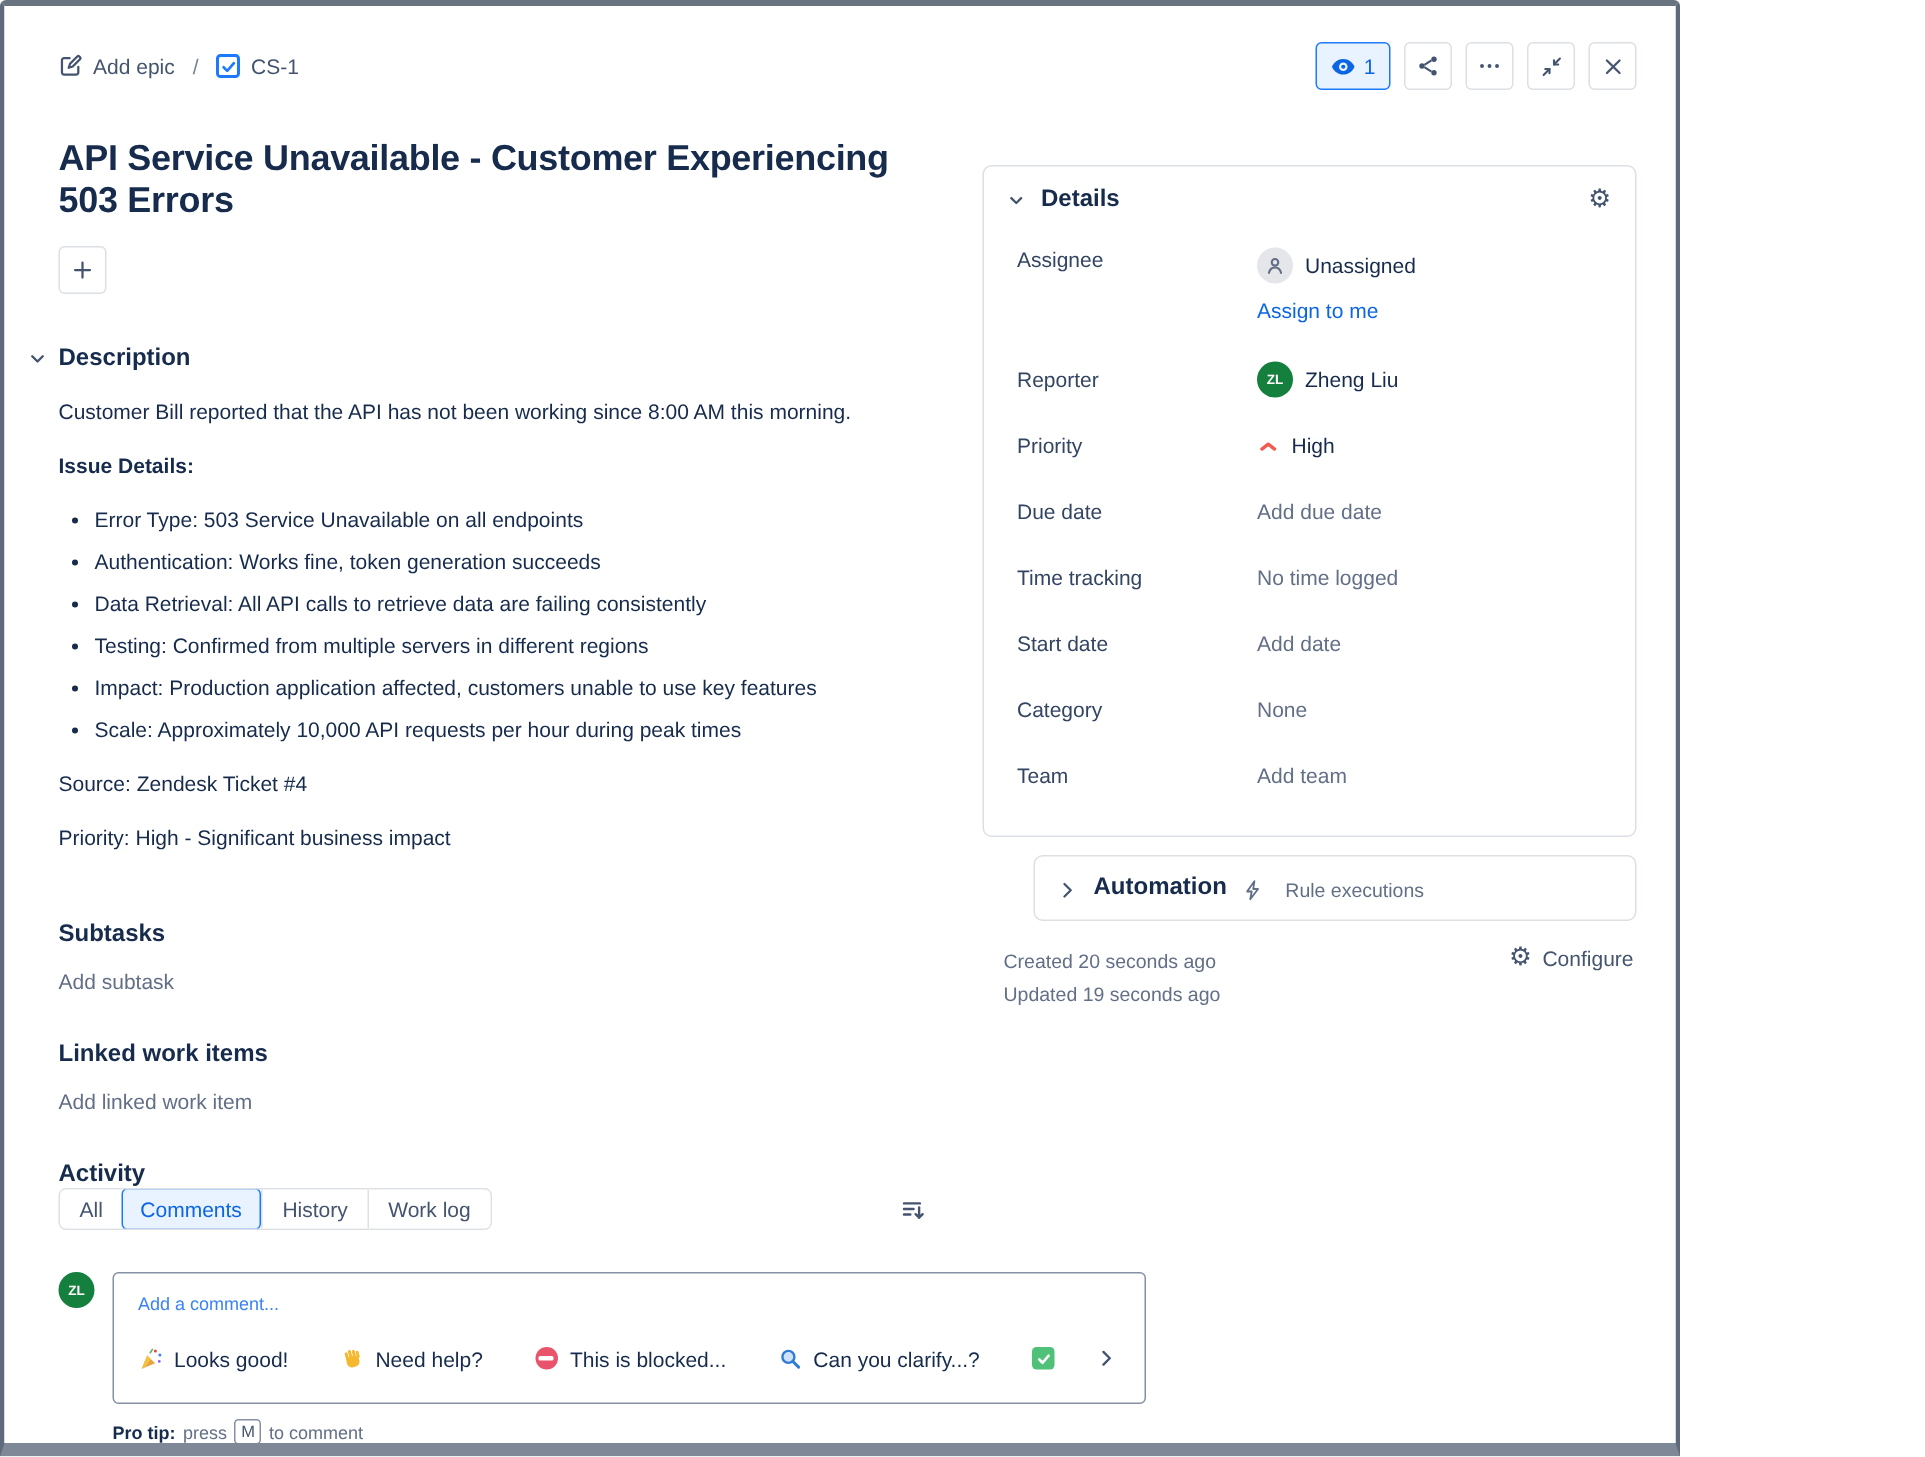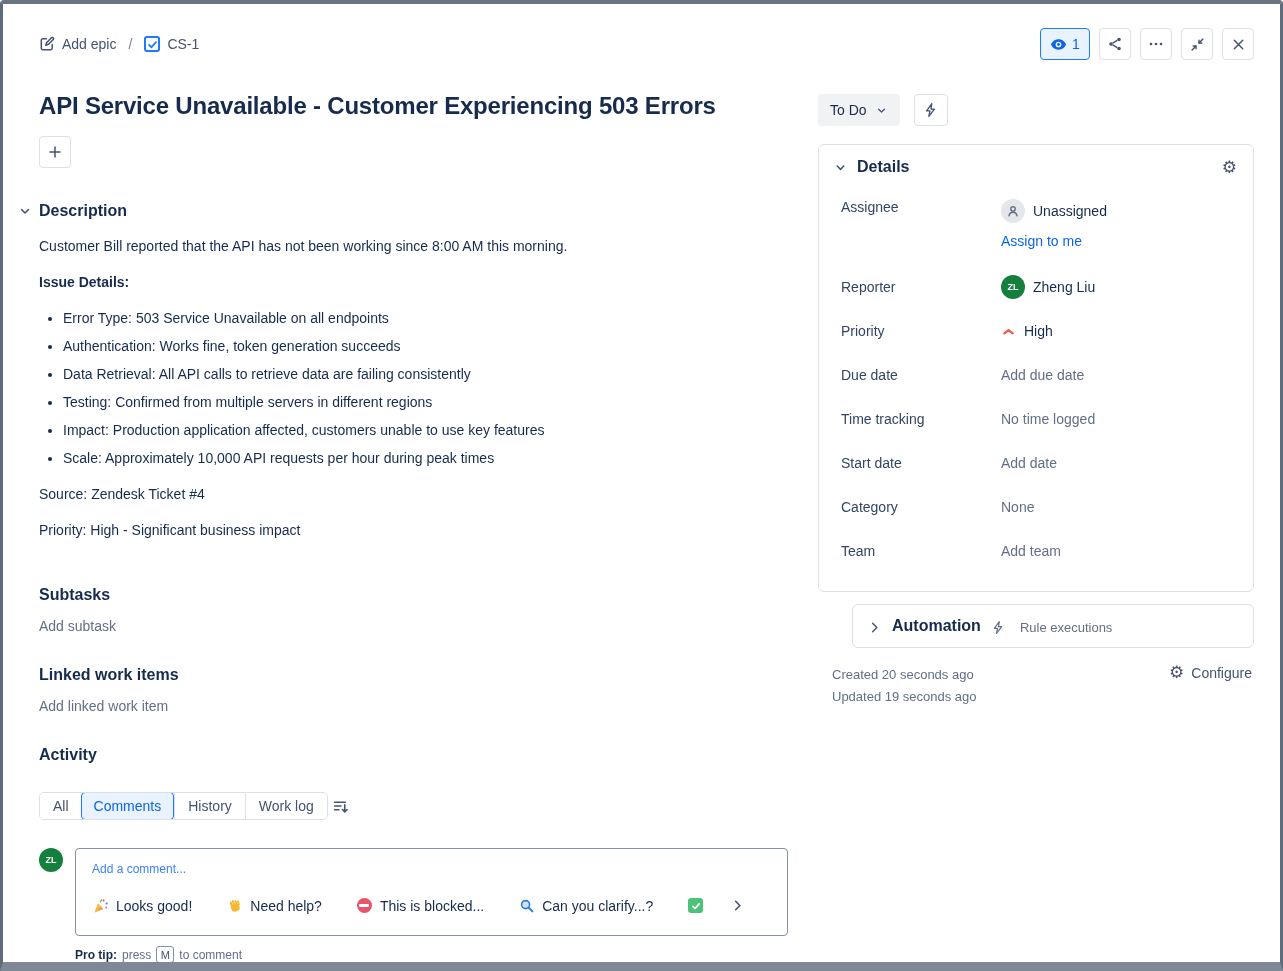--- a/index.html
+++ b/index.html
@@ -1,19 +1,19 @@
 <!DOCTYPE html>
 <html><head>
 <meta charset="utf-8">
 <style>
   * { margin:0; padding:0; box-sizing:border-box; }
   html,body { width:1283px; height:971px; background:#fff; }
   body { font-family:"Liberation Sans","DejaVu Sans",sans-serif; color:#172B4D; }
   .frame {
-    width:1283px; height:971px; overflow:hidden; background:#fff;
+    width:1120px; height:971px; overflow:hidden; background:#fff;
     border-left:3px solid #5F6B7A; border-right:3px solid #5F6B7A;
     border-top:4px solid #6A7480; border-bottom:9px solid #7E8896;
     border-radius:4px 4px 0 0;
   }
   .content { padding:24px 26px 0 36px; }
   
   .header-row { display:flex; justify-content:space-between; align-items:center; margin-bottom:32px; }
   .crumbs { display:flex; align-items:center; gap:10px; font-size:14px; color:#44546F; }
   .crumb-btn { display:flex; align-items:center; gap:7px; cursor:pointer; background:none; border:none; font-size:14px; color:#44546F; font-family:inherit; }
   .crumb-sep { color:#758195; padding:0 2px; }
@@ -33,21 +33,21 @@
   .desc-body { font-size:14px; line-height:20px; color:#172B4D; }
   .desc-body p.para { margin-top:16px; }
   .desc-body p.bold { margin-top:16px; font-weight:700; }
   .desc-body ul { margin-top:16px; padding-left:24px; }
   .desc-body li { margin-bottom:8px; line-height:20px; }
   h2.plain { font-size:16px; font-weight:700; color:#172B4D; }
   .placeholder { font-size:14px; color:#626F86; margin-top:14px; cursor:pointer; }
   .subtasks { margin-top:46px; }
   .linked { margin-top:32px; }
   .activity { margin-top:32px; }
-  .tabs-row { display:flex; align-items:center; margin-top:28px; }
+  .tabs-row { display:flex; justify-content:space-between; align-items:center; margin-top:0; }
   .tab-group { display:inline-flex; align-items:stretch; border:1px solid #DCDFE4; border-radius:5px; overflow:hidden; background:#fff; }
   .tab { font-size:14px; color:#44546F; padding:5px 13px; background:#fff; border:none; cursor:pointer; font-family:inherit; border-left:1px solid #DCDFE4; display:flex; align-items:center; }
   .tab:first-child { border-left:none; }
   .tab.selected { color:#0C66E4; background:#E9F2FF; border:1px solid #1D7AFC; border-radius:4px; margin:-1px 0 -1px -1px; padding:5px 12px; }
   .sort-btn { background:none; border:none; cursor:pointer; padding:4px; margin-right:4px; }
   .comment-row { display:flex; gap:12px; margin-top:28px; }
   .avatar { width:24px; height:24px; border-radius:50%; background:#15803d; color:#fff; font-size:9px; font-weight:700; display:flex; align-items:center; justify-content:center; flex-shrink:0; }
   .comment-box { flex:1; border:1px solid #8590A2; border-radius:4px; min-height:88px; padding:13px 16px; cursor:text; }
   .comment-ph { font-size:12px; color:#3b82f6; }
   .quick-replies { display:flex; align-items:center; gap:34px; margin-top:20px; }
@@ -301,37 +301,20 @@
           <div class="pro-tip">
             <b>Pro tip:</b>
             <span>press</span>
             <span class="kbd">M</span>
             <span>to comment</span>
           </div>
         </div>
       </div>
 
       <div class="right-col">
-        <div class="status-row">
-          <button class="status-btn">
-            <span>To Do</span>
-            <span>
-              <svg width="13" height="13" viewBox="0 0 16 16" fill="none" stroke="#44546F" stroke-width="1.7" stroke-linecap="round" stroke-linejoin="round">
-                <path d="M4.5 6.5 8 10 11.5 6.5"></path>
-              </svg>
-            </span>
-          </button>
-          <button class="bolt-btn">
-            <span>
-              <svg width="16" height="16" viewBox="0 0 16 16" fill="none" stroke="#44546F" stroke-width="1.3" stroke-linejoin="round">
-                <path d="M8.8 1.6 3.6 8.9h3.3l-1 5.5 5.5-7.3H8l.8-5.5z"></path>
-              </svg>
-            </span>
-          </button>
-        </div>
 
         <div class="panel">
           <div class="panel-head">
             <span>
               <svg width="15" height="15" viewBox="0 0 16 16" fill="none" stroke="#44546F" stroke-width="1.6" stroke-linecap="round" stroke-linejoin="round">
                 <path d="M4.5 6.5 8 10 11.5 6.5"></path>
               </svg>
             </span>
             <h3>Details</h3>
             <span class="spacer"></span>

